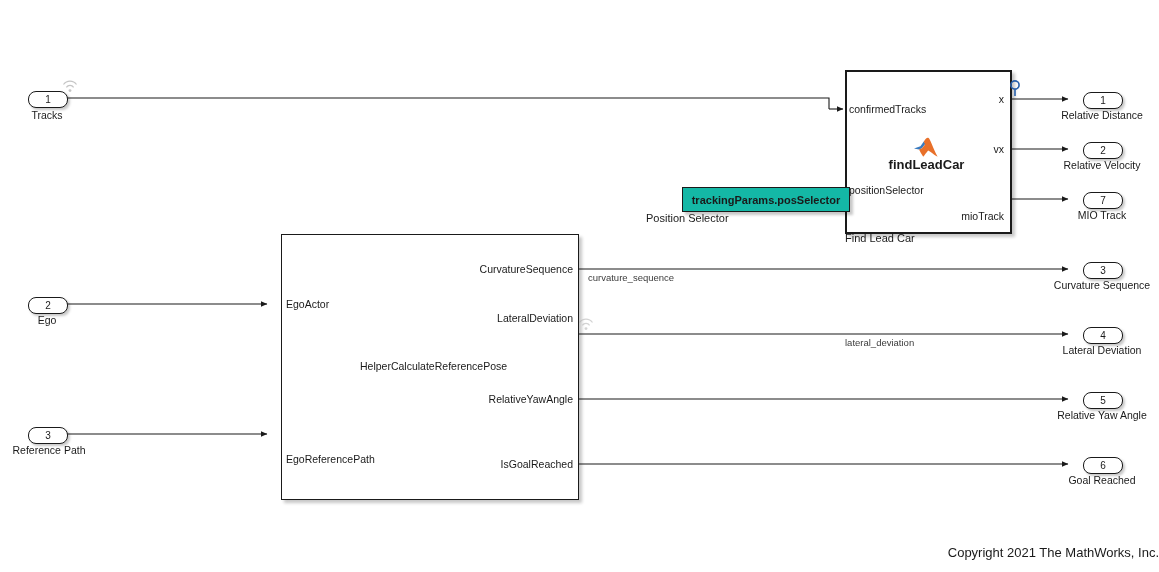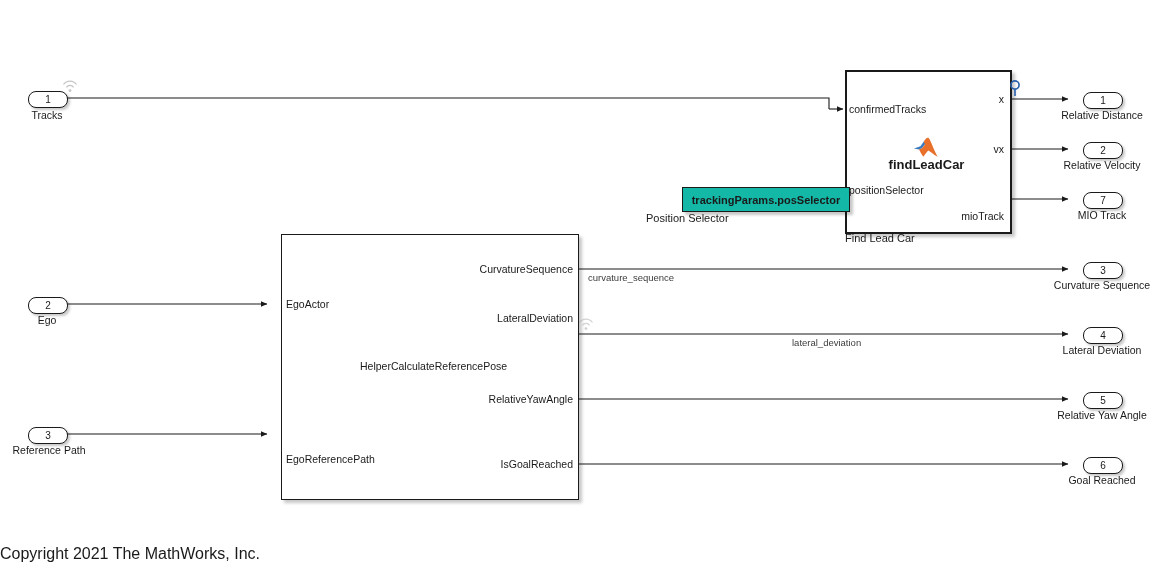--- a/index.html
+++ b/index.html
@@ -160,22 +160,22 @@
     position: absolute;
     width: 12px;
     height: 17px;
   }
 
   .copyright {
     position: absolute;
     left: 0;
     top: 545px;
     width: 1159px;
-    text-align: left;
-    font-size: 16px;
+    text-align: right;
+    font-size: 13px;
     color: #1a1a1a;
   }
 </style>
 </head>
 <body>
 
 <div id="canvas">
 
   <svg class="wires" viewBox="0 0 1159 572">
     <defs>
@@ -259,21 +259,21 @@
   <div class="subsystem" style="left:281px; top:234px; width:296px; height:264px;"></div>
   <div class="port-text" style="left:286px; top:298px;text-align:right;">EgoActor</div>
   <div class="port-text" style="left:286px; top:428px;margin-top:25px;">EgoReferencePath</div>
   <div class="port-text right" style="left:382px; top:263px; width:191px;">CurvatureSequence</div>
   <div class="port-text right" style="left:382px; top:312px; width:191px;">LateralDeviation</div>
   <div class="port-text right" style="left:382px; top:393px; width:191px;">RelativeYawAngle</div>
   <div class="port-text right" style="left:382px; top:458px; width:191px;">IsGoalReached</div>
   <div class="inner-label" style="left:360px; top:360px;">HelperCalculateReferencePose</div>
 
   <div class="sig-label" style="left:582px; top:272px;margin-left:6px;">curvature_sequence</div>
-  <div class="sig-label" style="left:750px; top:337px;padding-left:42px;">lateral_deviation</div>
+  <div class="sig-label" style="left:803px; top:337px;padding-left:42px;">lateral_deviation</div>
   <svg class="radiate-icon" style="left:578px; top:318px;" viewBox="0 0 16 13">
     <path d="M1.5,4.5 A8,8 0 0 1 14.5,4.5" stroke="#a8a8a8" stroke-width="1.2" fill="none"></path>
     <path d="M4.4,7.4 A4.2,4.2 0 0 1 11.6,7.4" stroke="#a8a8a8" stroke-width="1.2" fill="none"></path>
     <circle cx="8" cy="10.6" r="1.4" fill="#a8a8a8"></circle>
   </svg>
 
   <div class="port" style="left:1083px; top:92px;">
     <span>1</span>
   </div>
   <div class="port-label" style="left:1042px; top:109px; width:120px;">Relative Distance</div>

